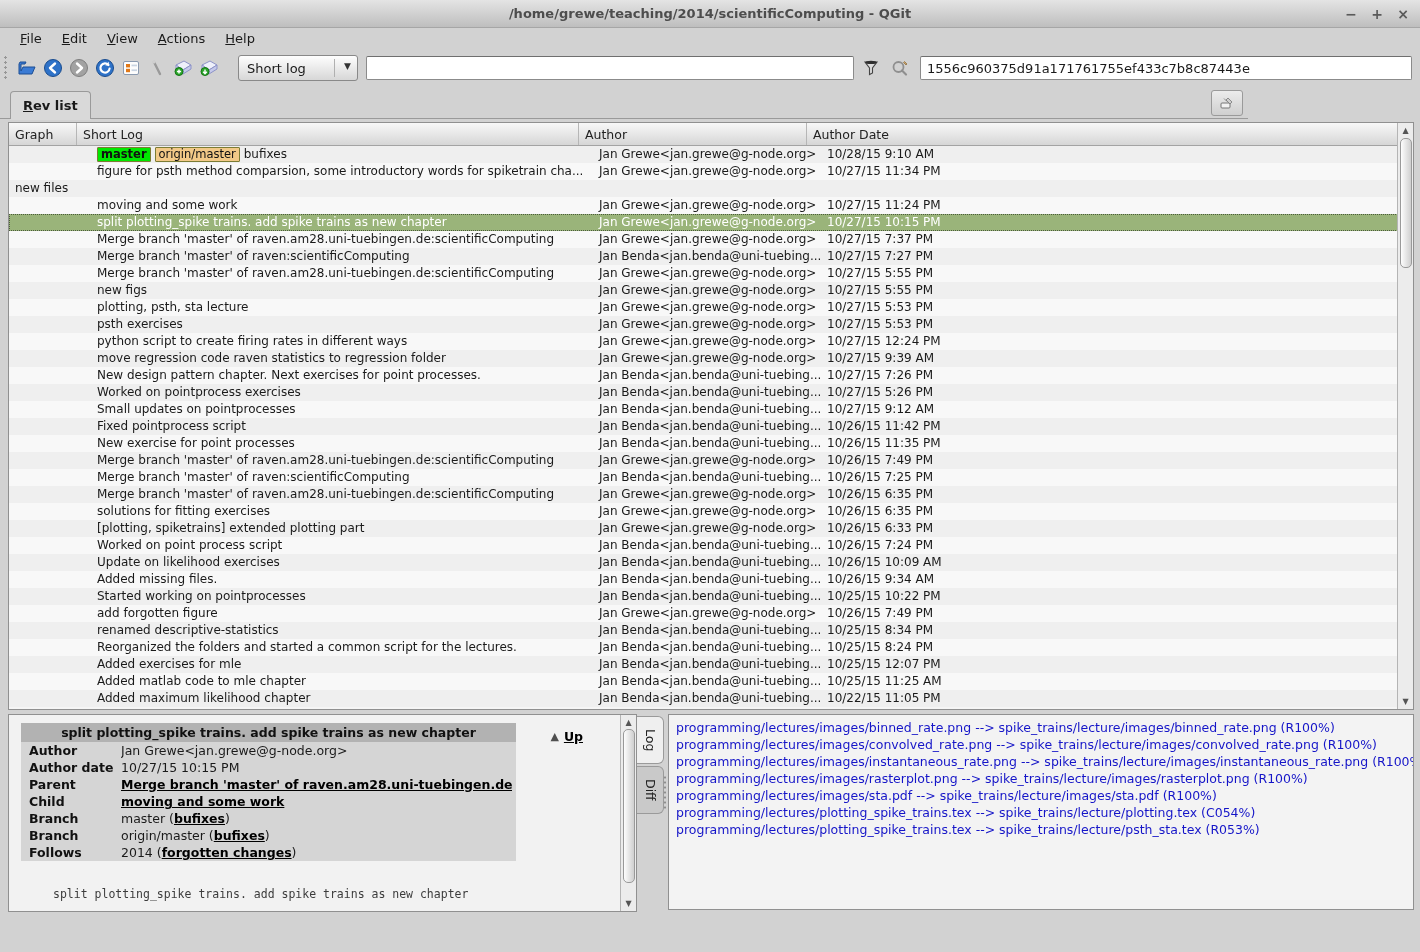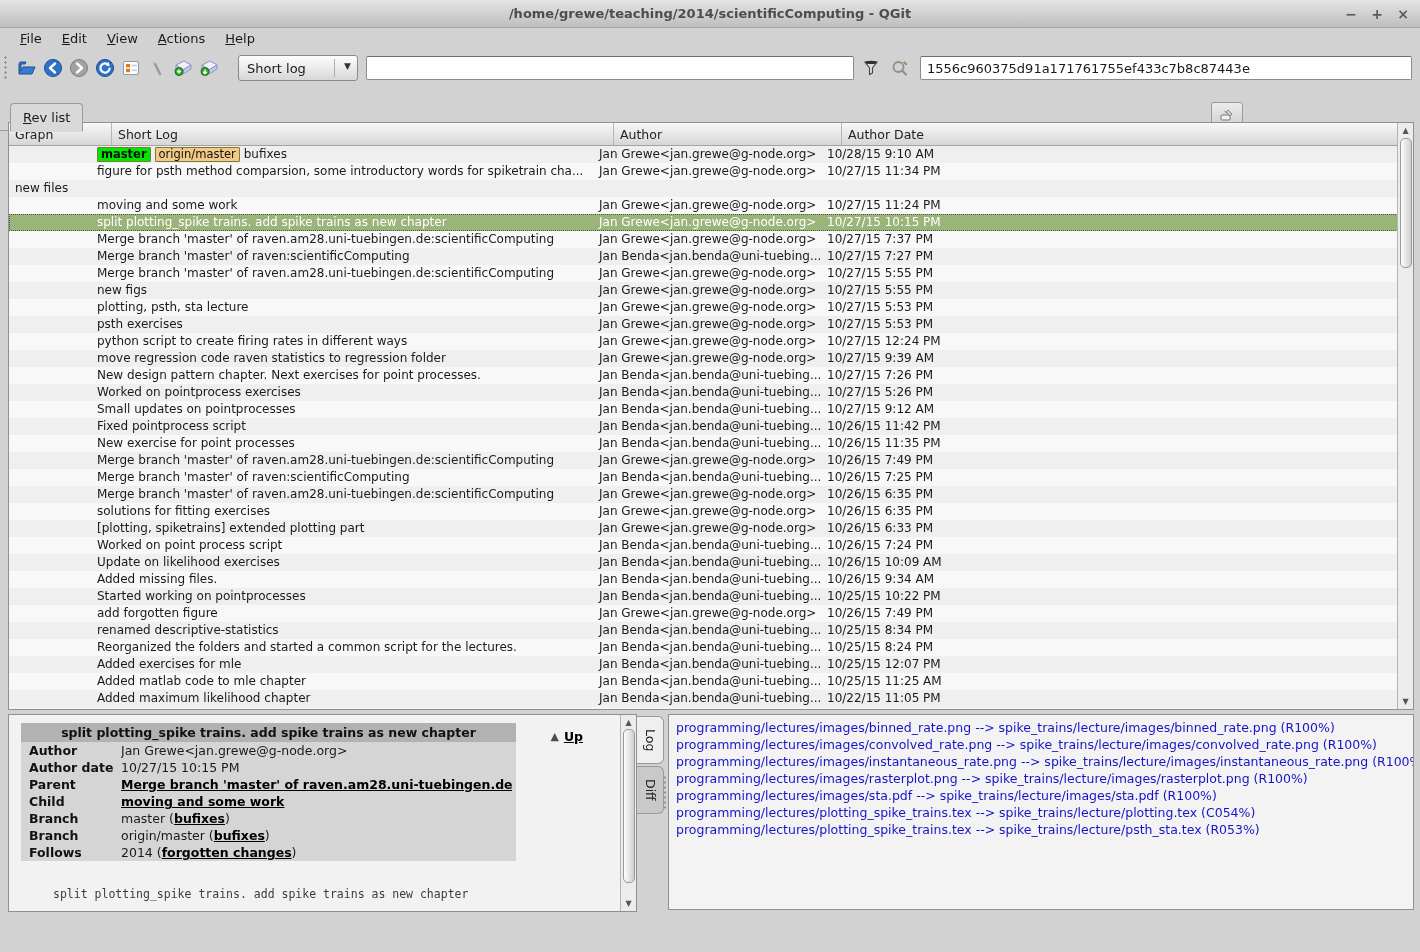--- a/index.html
+++ b/index.html
@@ -28,21 +28,21 @@
   .combo-label{padding-left:8px;font-size:13px;}
   .combo-arrow{position:absolute;right:6px;top:5px;font-size:9px;color:#333;}
   .combo-sep{position:absolute;right:22px;top:3px;bottom:3px;width:1px;background:#b0b0b0;}
   .tb-input{height:22px;border:1px solid #8b8b8b;border-top-color:#6f6f6f;border-radius:2px;background:#fff;
             font-family:inherit;font-size:13px;padding:0 6px;color:#1a1a1a;}
   #filter-input{width:474px;margin-left:8px;}
   #sha-input{flex:1;margin-left:8px;margin-right:8px;}
   .flat-icon{display:flex;align-items:center;justify-content:center;width:24px;height:24px;margin-left:5px;}
 
   
-  #tabbar{position:absolute;left:0;top:100px;width:1248px;height:31px;}
+  #tabbar{position:absolute;left:0;top:88px;width:1248px;height:31px;font-weight:bold;}
   #tabbar .baseline{position:absolute;left:0;right:0;bottom:0;height:1px;background:#9a9a9a;}
   .tab{position:absolute;left:10px;bottom:0;height:27px;padding:0 12px;background:#d4d4d4;
        border:1px solid #9a9a9a;border-bottom:none;border-radius:4px 4px 0 0;
        display:flex;align-items:center;font-size:13px;z-index:2;}
   .tab.active{background:#d9d9d9;box-shadow:0 1px 0 #d9d9d9;}
   #tab-corner-btn{position:absolute;right:5px;bottom:3px;width:30px;height:24px;border:1px solid #9a9a9a;
        border-radius:3px;background:linear-gradient(#ececec,#cfcfcf);display:flex;align-items:center;justify-content:center;}
 
   
   #revlist{position:absolute;left:8px;top:122px;width:1404px;height:586px;border:1px solid #909090;
@@ -219,21 +219,21 @@
     <svg width="16" height="14" viewBox="0 0 16 14">
       <rect x="2" y="7" width="9" height="5" rx="1" fill="#f2f2f2" stroke="#777"></rect>
       <path d="M9 2 L13 6 L11 8 L7 4 Z" fill="#cfcfcf" stroke="#777" stroke-width="0.8"></path>
       <line x1="5" y1="2.5" x2="8" y2="5.5" stroke="#777" stroke-width="0.8"></line>
     </svg>
   </div>
 </div>
 
 <div id="revlist">
   <div id="thead">
-    <div class="th" style="width:103px">Graph</div>
+    <div class="th" style="width:68px">Graph</div>
     <div class="th" style="width:502px">Short Log</div>
     <div class="th" style="width:228px">Author</div>
     <div class="th" style="flex:1;border-right:none">Author Date</div>
   </div>
   <div id="tbody">
     <svg id="graph-svg" width="82" height="561">
         <path d="M 14 0 L 14 561" fill="none" stroke="#171717" stroke-width="2.2"></path>
         <path d="M 14 93.5 Q 27 93.5 27 102 L 27 476 Q 27 484.5 14 484.5" fill="none" stroke="#dc0000" stroke-width="2.2"></path>
         <path d="M 27 110.5 Q 39 110.5 39 119 L 39 272 Q 39 280.5 27 280.5" fill="none" stroke="#00a400" stroke-width="2.2"></path>
         <path d="M 39 127.5 Q 51 127.5 51 136 L 51 238 Q 51 246.5 27 246.5" fill="none" stroke="#1414d8" stroke-width="2.2"></path>

